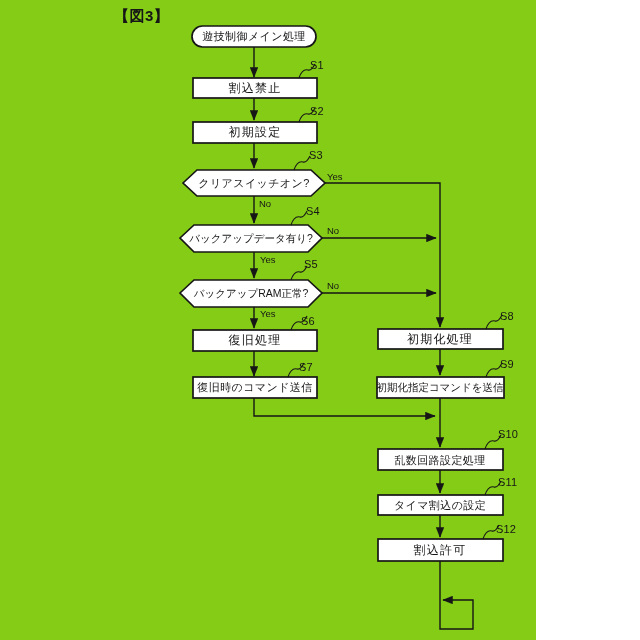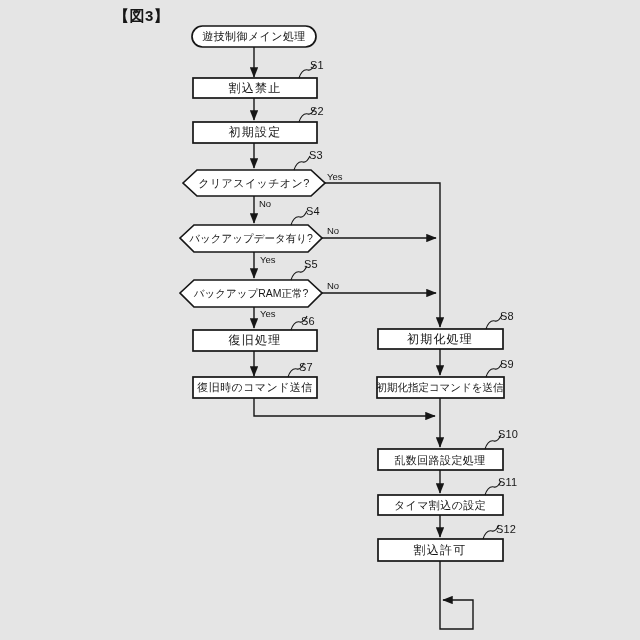--- a/index.html
+++ b/index.html
@@ -6,23 +6,23 @@
     margin: 0;
     padding: 0;
     background: #ffffff;
     width: 640px;
     height: 640px;
     overflow: hidden;
     font-family: "Liberation Sans", "DejaVu Sans", sans-serif;
   }
   .page {
     position: relative;
-    width: 640px;
+    width: 536px;
     height: 640px;
-    background: #e5e5e5;
+    background: #84cc16;
   }
   svg { display: block; }
   .shape {
     fill: #ffffff;
     stroke: #161616;
     stroke-width: 1.7;
   }
   .edge {
     fill: none;
     stroke: #161616;

